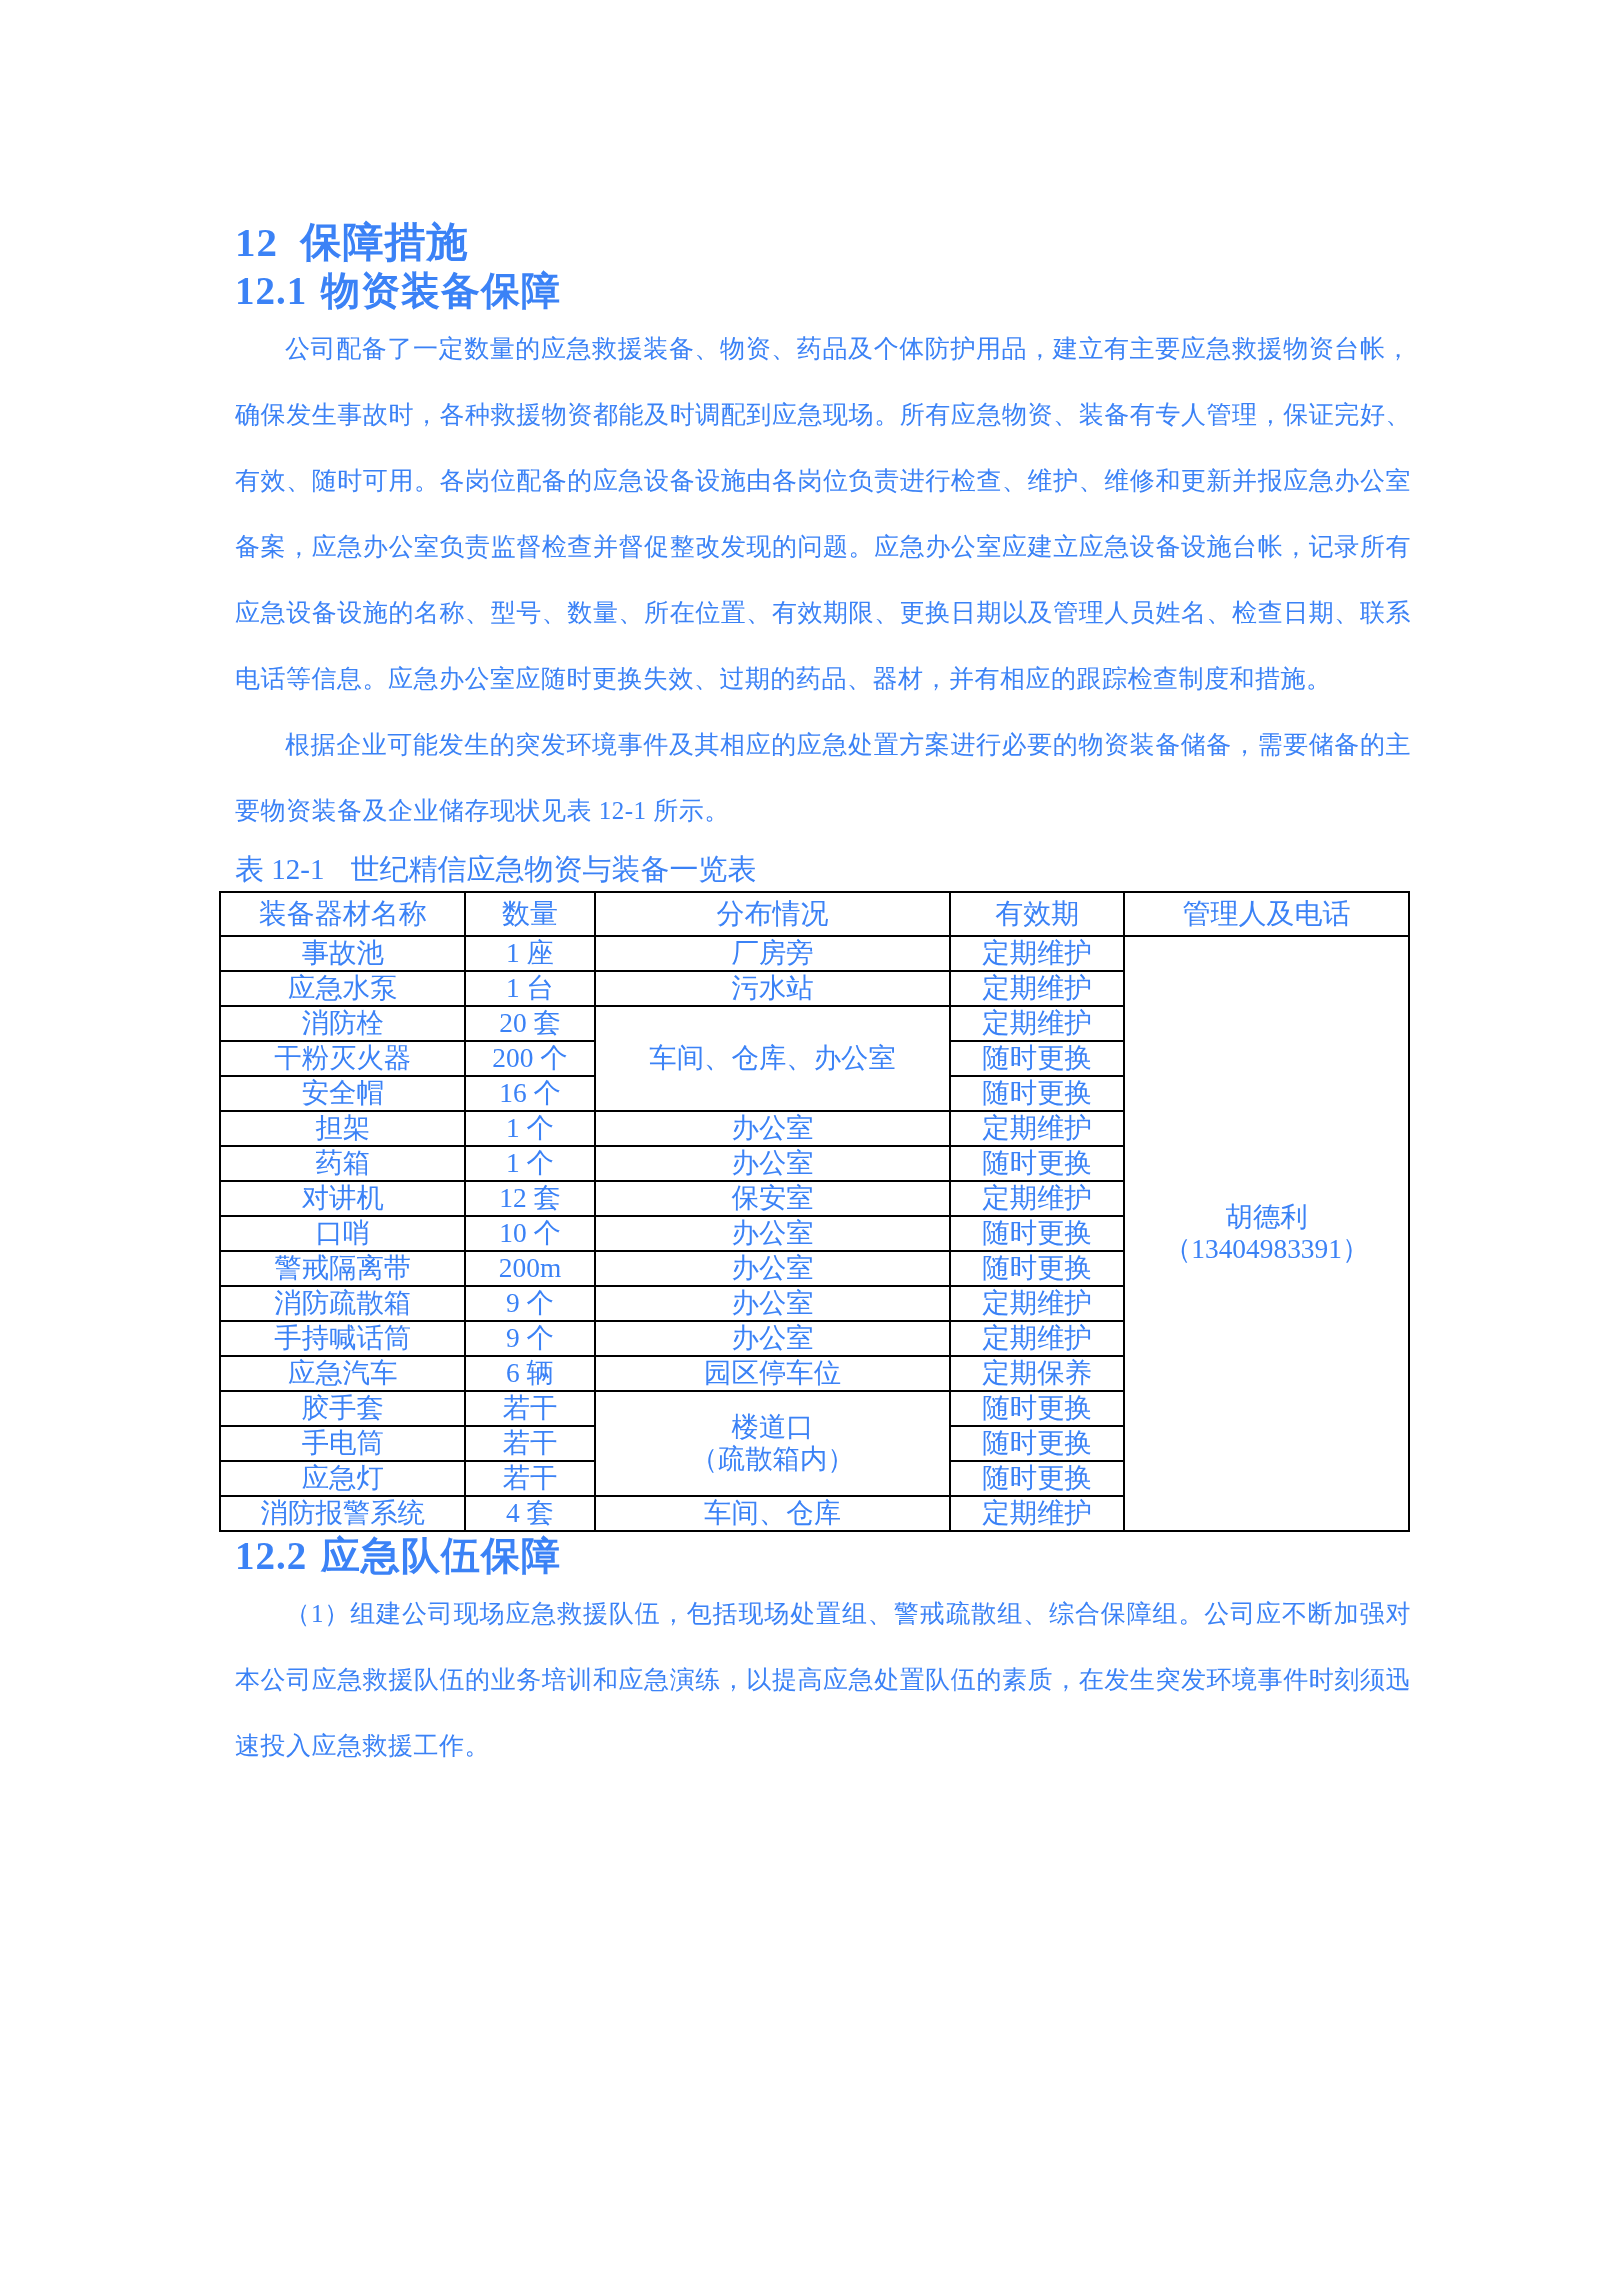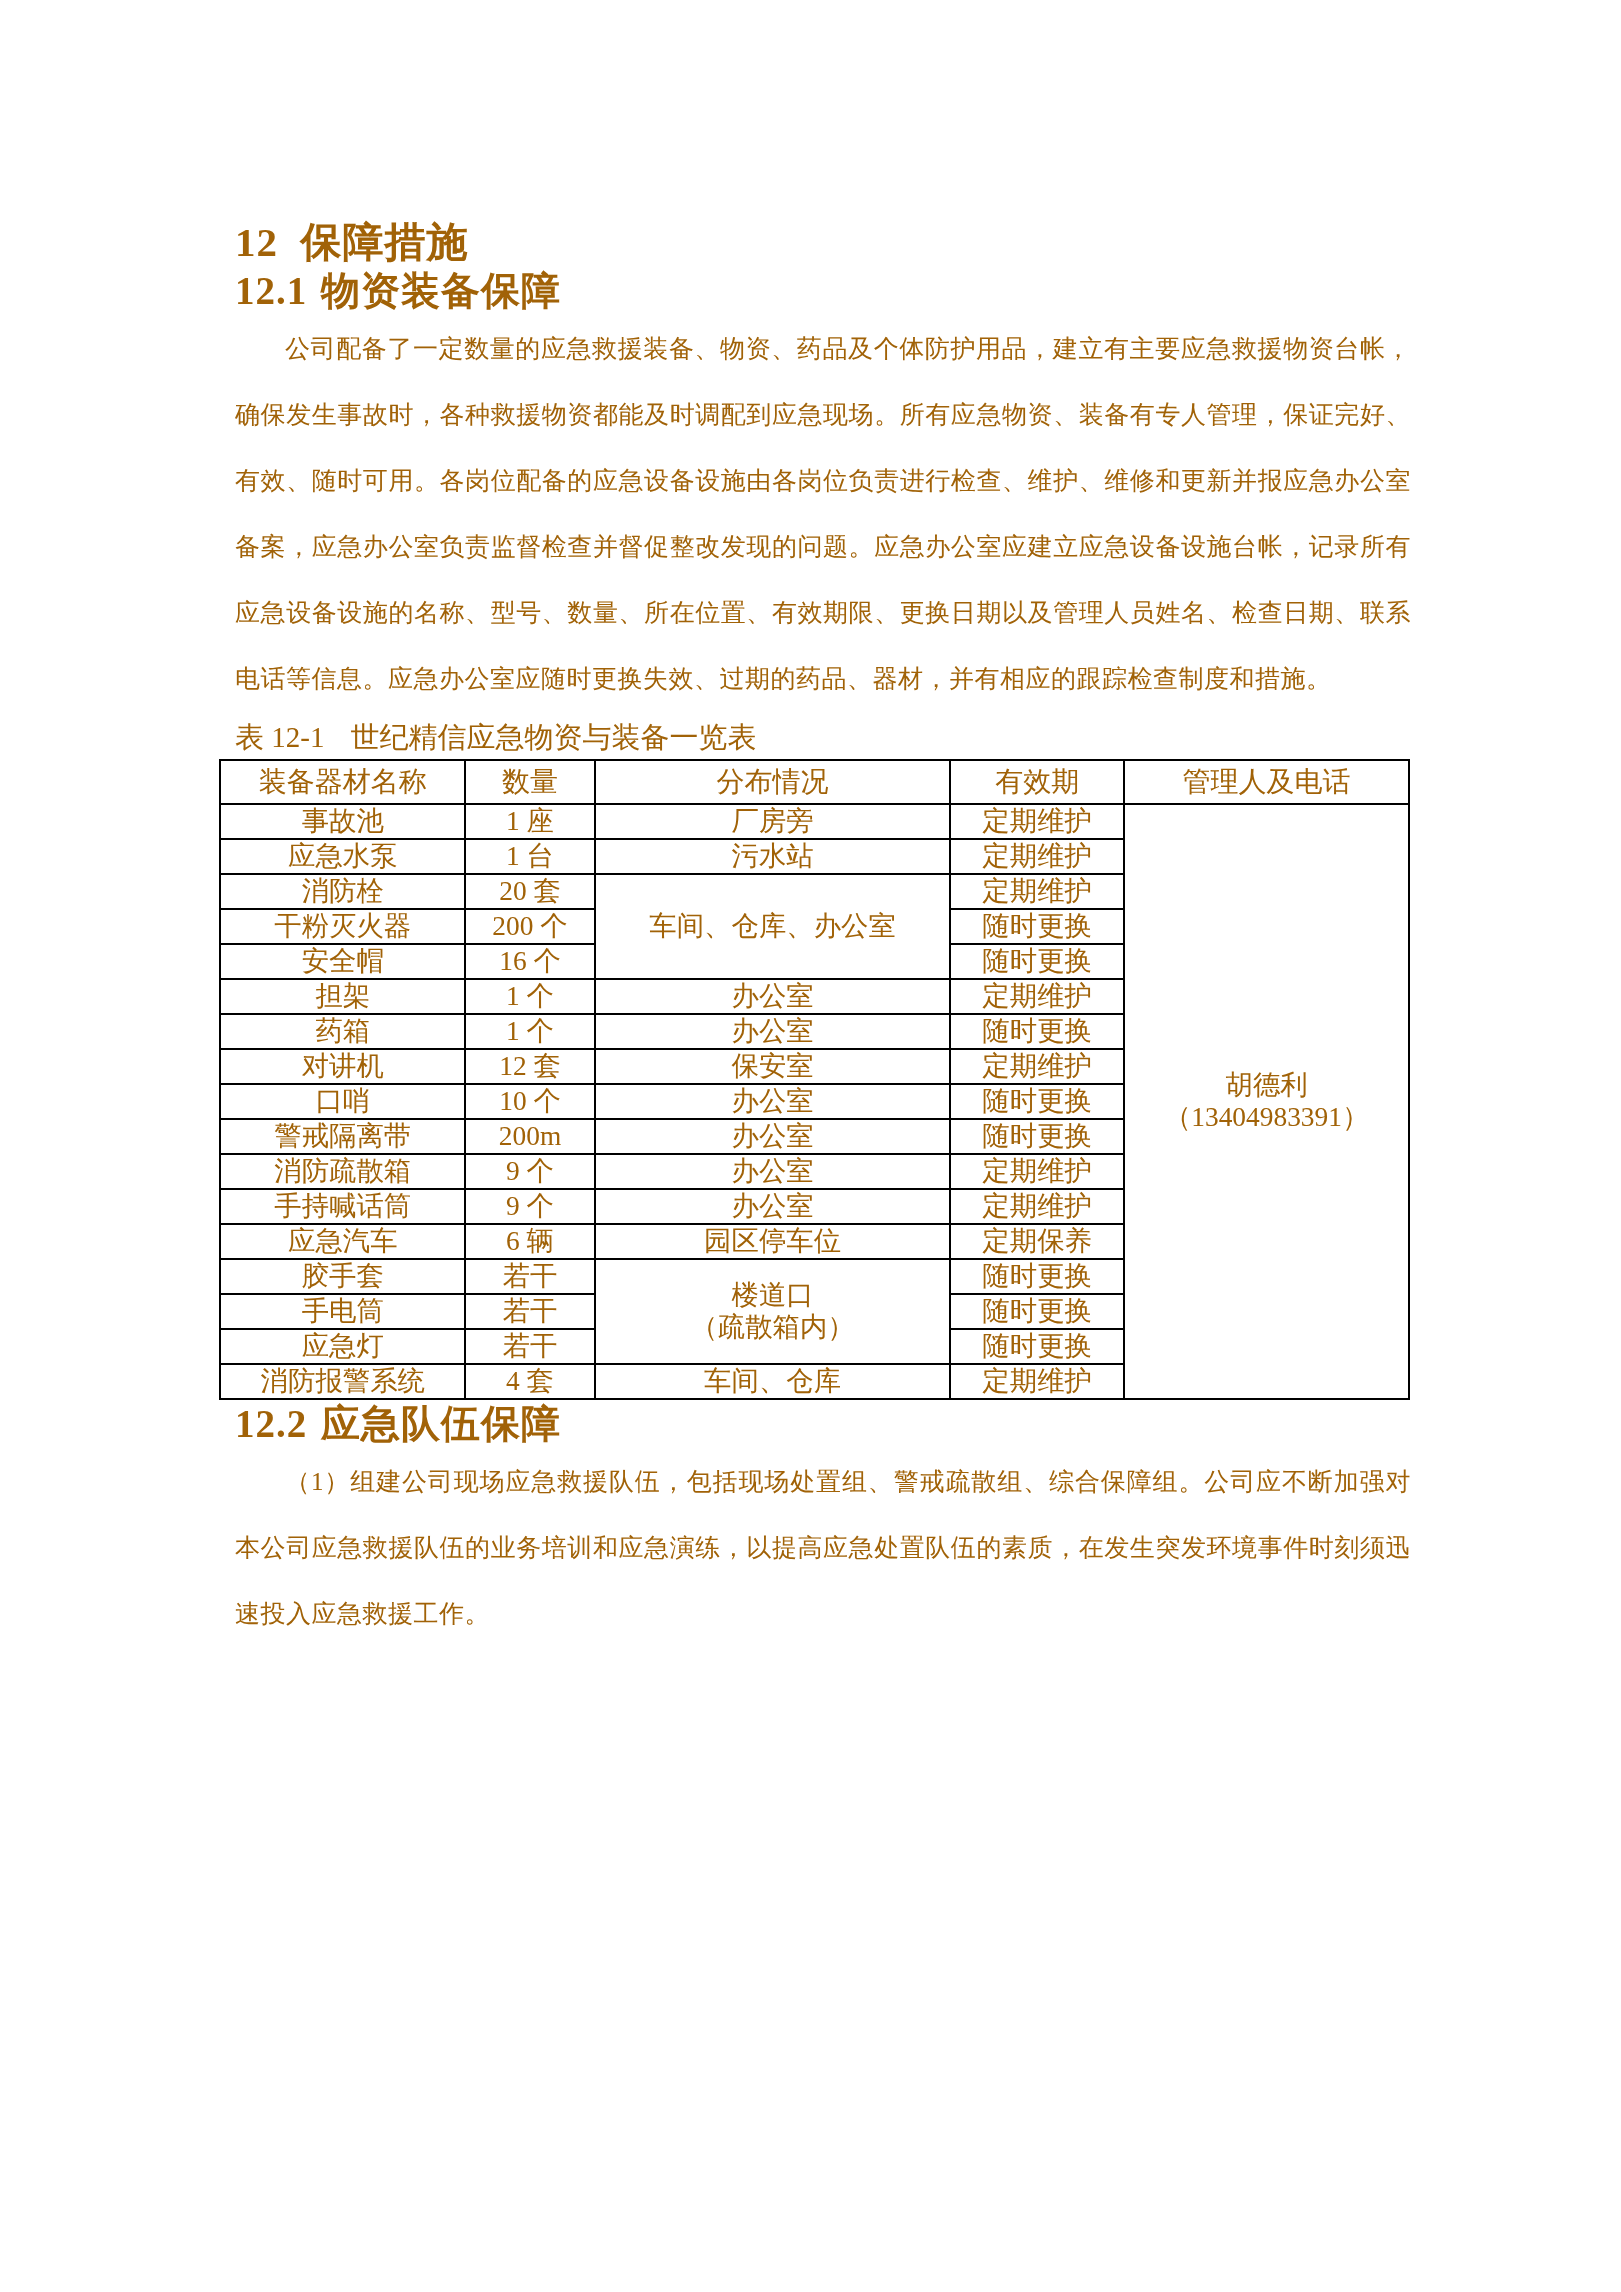--- a/index.html
+++ b/index.html
@@ -2,21 +2,21 @@
 <html lang="zh"><head>
 <meta charset="utf-8">
 <style>
   * { box-sizing: border-box; }
   html, body { margin: 0; padding: 0; background: #ffffff; }
   .page {
     position: relative;
     width: 1621px;
     height: 1978px;
     background: #ffffff;
-    color: #a16207;
+    color: #3b82f6;
     font-family: "Liberation Serif", "DejaVu Serif", serif;
     overflow: hidden;
   }
   .content {
     position: absolute;
     left: 235px;
     top: 218px;
     width: 1176px;
   }
   h1.doc-h1 {
@@ -96,20 +96,21 @@
 
     <h1 class="doc-h1">
       <span class="h-num">12</span><span>保障措施</span>
     </h1>
 
     <h2 class="doc-h2 h2-first">
       <span class="h-num">12.1</span><span>物资装备保障</span>
     </h2>
 
     <p class="body-para para-1">公司配备了一定数量的应急救援装备、物资、药品及个体防护用品，建立有主要应急救援物资台帐，确保发生事故时，各种救援物资都能及时调配到应急现场。所有应急物资、装备有专人管理，保证完好、有效、随时可用。各岗位配备的应急设备设施由各岗位负责进行检查、维护、维修和更新并报应急办公室备案，应急办公室负责监督检查并督促整改发现的问题。应急办公室应建立应急设备设施台帐，记录所有应急设备设施的名称、型号、数量、所在位置、有效期限、更换日期以及管理人员姓名、检查日期、联系电话等信息。应急办公室应随时更换失效、过期的药品、器材，并有相应的跟踪检查制度和措施。</p>
+    <p class="body-para">根据企业可能发生的突发环境事件及其相应的应急处置方案进行必要的物资装备储备，需要储备的主要物资装备及企业储存现状见表 12-1 所示。</p>
 
     <div class="table-caption">
       <span class="cap-label">表 12-1</span><span>世纪精信应急物资与装备一览表</span>
     </div>
 
     <table class="equip-table">
       <colgroup>
         <col style="width:20.6%">
           <col style="width:10.9%">
           <col style="width:29.9%">

